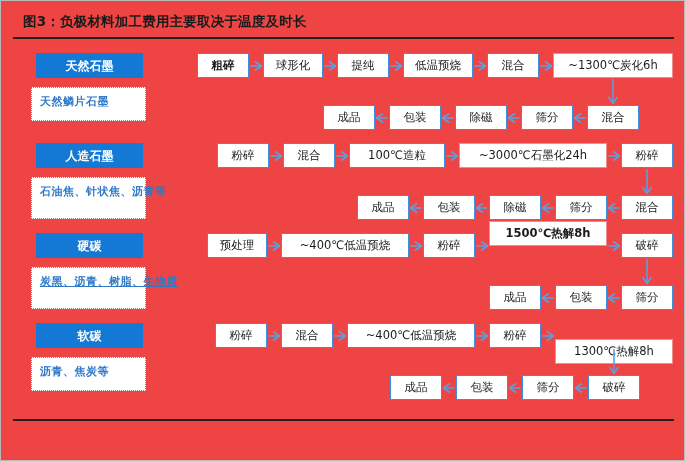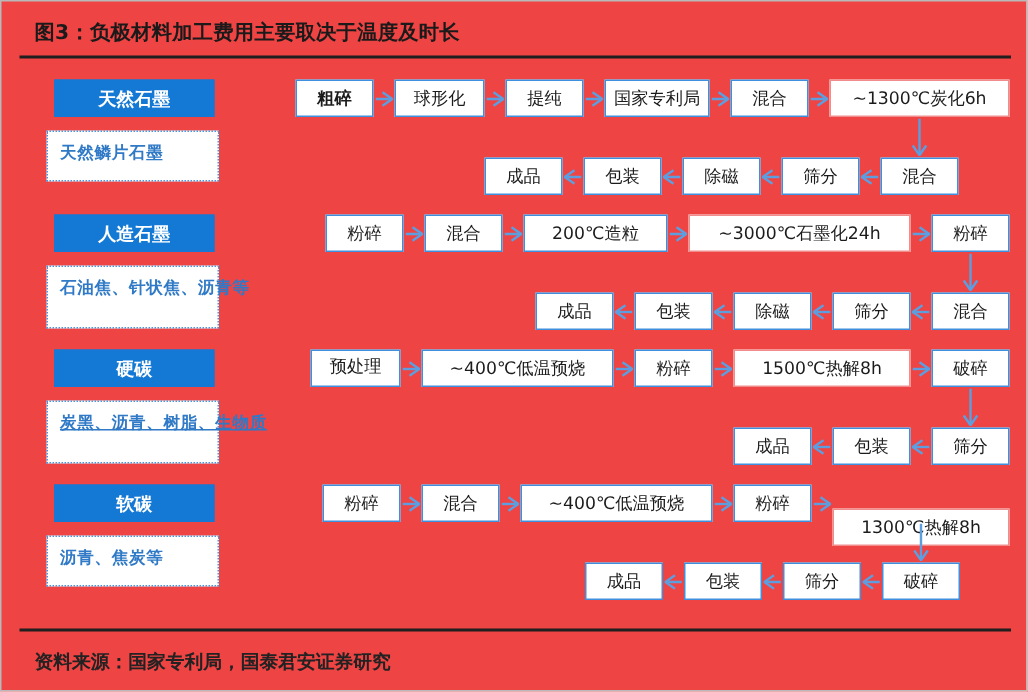--- a/index.html
+++ b/index.html
@@ -129,21 +129,21 @@
        <polyline points="5,1.5 11.5,6 5,10.5" fill="none" stroke="#5b9fe0" stroke-width="1.6"></polyline>
      </svg>
       </div>
       <div class="node" style="left: 336px; top: 52px; width: 52px;">提纯</div>
       <div class="arrow" style="left: 389px; top: 58.5px; width: 12px; height: 12px;">
         <svg width="12" height="12" viewBox="0 0 12 12">
        <line x1="0.5" y1="6" x2="11" y2="6" stroke="#5b9fe0" stroke-width="1.6"></line>
        <polyline points="5,1.5 11.5,6 5,10.5" fill="none" stroke="#5b9fe0" stroke-width="1.6"></polyline>
      </svg>
       </div>
-      <div class="node" style="left: 402px; top: 52px; width: 70px;">国家专利局</div>
+      <div class="node" style="left: 402px; top: 52px; width: 70px;">低温预烧</div>
       <div class="arrow" style="left: 473px; top: 58.5px; width: 12px; height: 12px;">
         <svg width="12" height="12" viewBox="0 0 12 12">
        <line x1="0.5" y1="6" x2="11" y2="6" stroke="#5b9fe0" stroke-width="1.6"></line>
        <polyline points="5,1.5 11.5,6 5,10.5" fill="none" stroke="#5b9fe0" stroke-width="1.6"></polyline>
      </svg>
       </div>
       <div class="node" style="left: 486px; top: 52px; width: 52px;">混合</div>
       <div class="arrow" style="left: 539px; top: 58.5px; width: 12px; height: 12px;">
         <svg width="12" height="12" viewBox="0 0 12 12">
        <line x1="0.5" y1="6" x2="11" y2="6" stroke="#5b9fe0" stroke-width="1.6"></line>
@@ -195,21 +195,21 @@
        <polyline points="5,1.5 11.5,6 5,10.5" fill="none" stroke="#5b9fe0" stroke-width="1.6"></polyline>
      </svg>
       </div>
       <div class="node" style="left: 282px; top: 142px; width: 52px;">混合</div>
       <div class="arrow" style="left: 335px; top: 148.5px; width: 12px; height: 12px;">
         <svg width="12" height="12" viewBox="0 0 12 12">
        <line x1="0.5" y1="6" x2="11" y2="6" stroke="#5b9fe0" stroke-width="1.6"></line>
        <polyline points="5,1.5 11.5,6 5,10.5" fill="none" stroke="#5b9fe0" stroke-width="1.6"></polyline>
      </svg>
       </div>
-      <div class="node" style="left: 348px; top: 142px; width: 96px;">200℃造粒</div>
+      <div class="node" style="left: 348px; top: 142px; width: 96px;">100℃造粒</div>
       <div class="arrow" style="left: 445px; top: 148.5px; width: 12px; height: 12px;">
         <svg width="12" height="12" viewBox="0 0 12 12">
        <line x1="0.5" y1="6" x2="11" y2="6" stroke="#5b9fe0" stroke-width="1.6"></line>
        <polyline points="5,1.5 11.5,6 5,10.5" fill="none" stroke="#5b9fe0" stroke-width="1.6"></polyline>
      </svg>
       </div>
       <div class="node hot" style="left: 458px; top: 142px; width: 148px;">~3000℃石墨化24h</div>
       <div class="arrow" style="left: 607px; top: 148.5px; width: 12px; height: 12px;">
         <svg width="12" height="12" viewBox="0 0 12 12">
        <line x1="0.5" y1="6" x2="11" y2="6" stroke="#5b9fe0" stroke-width="1.6"></line>
@@ -268,21 +268,21 @@
        <polyline points="5,1.5 11.5,6 5,10.5" fill="none" stroke="#5b9fe0" stroke-width="1.6"></polyline>
      </svg>
       </div>
       <div class="node" style="left: 422px; top: 232px; width: 52px;">粉碎</div>
       <div class="arrow" style="left: 475px; top: 238.5px; width: 12px; height: 12px;">
         <svg width="12" height="12" viewBox="0 0 12 12">
        <line x1="0.5" y1="6" x2="11" y2="6" stroke="#5b9fe0" stroke-width="1.6"></line>
        <polyline points="5,1.5 11.5,6 5,10.5" fill="none" stroke="#5b9fe0" stroke-width="1.6"></polyline>
      </svg>
       </div>
-      <div class="node hot" style="left: 488px; top: 232px; width: 118px;">1500℃热解8h</div>
+      <div class="node hot" style="left: 488px; top: 220px; width: 118px; font-weight: bold;">1500℃热解8h</div>
       <div class="arrow" style="left: 607px; top: 238.5px; width: 12px; height: 12px;">
         <svg width="12" height="12" viewBox="0 0 12 12">
        <line x1="0.5" y1="6" x2="11" y2="6" stroke="#5b9fe0" stroke-width="1.6"></line>
        <polyline points="5,1.5 11.5,6 5,10.5" fill="none" stroke="#5b9fe0" stroke-width="1.6"></polyline>
      </svg>
       </div>
       <div class="node" style="left: 620px; top: 232px; width: 52px;">破碎</div>
       <div class="node" style="left: 620px; top: 284px; width: 52px;">筛分</div>
       <div class="arrow" style="left: 607px; top: 290.5px; width: 12px; height: 12px;">
         <svg width="12" height="12" viewBox="0 0 12 12">
@@ -359,14 +359,13 @@
       <div class="node" style="left: 389px; top: 374px; width: 52px;">成品</div>
       <div class="arrow" style="left: 607px; top: 348px; width: 12px; height: 25px;">
         <svg width="12" height="25" viewBox="0 0 12 25">
        <line x1="6" y1="0" x2="6" y2="24" stroke="#5b9fe0" stroke-width="1.6"></line>
        <polyline points="1.5,18 6,24.5 10.5,18" fill="none" stroke="#5b9fe0" stroke-width="1.6"></polyline>
      </svg>
       </div>
     </div>
 
   <div class="rule-bottom"></div>
-  <div class="source">资料来源：国家专利局，国泰君安证券研究</div>
 </div>
 
 </body></html>

